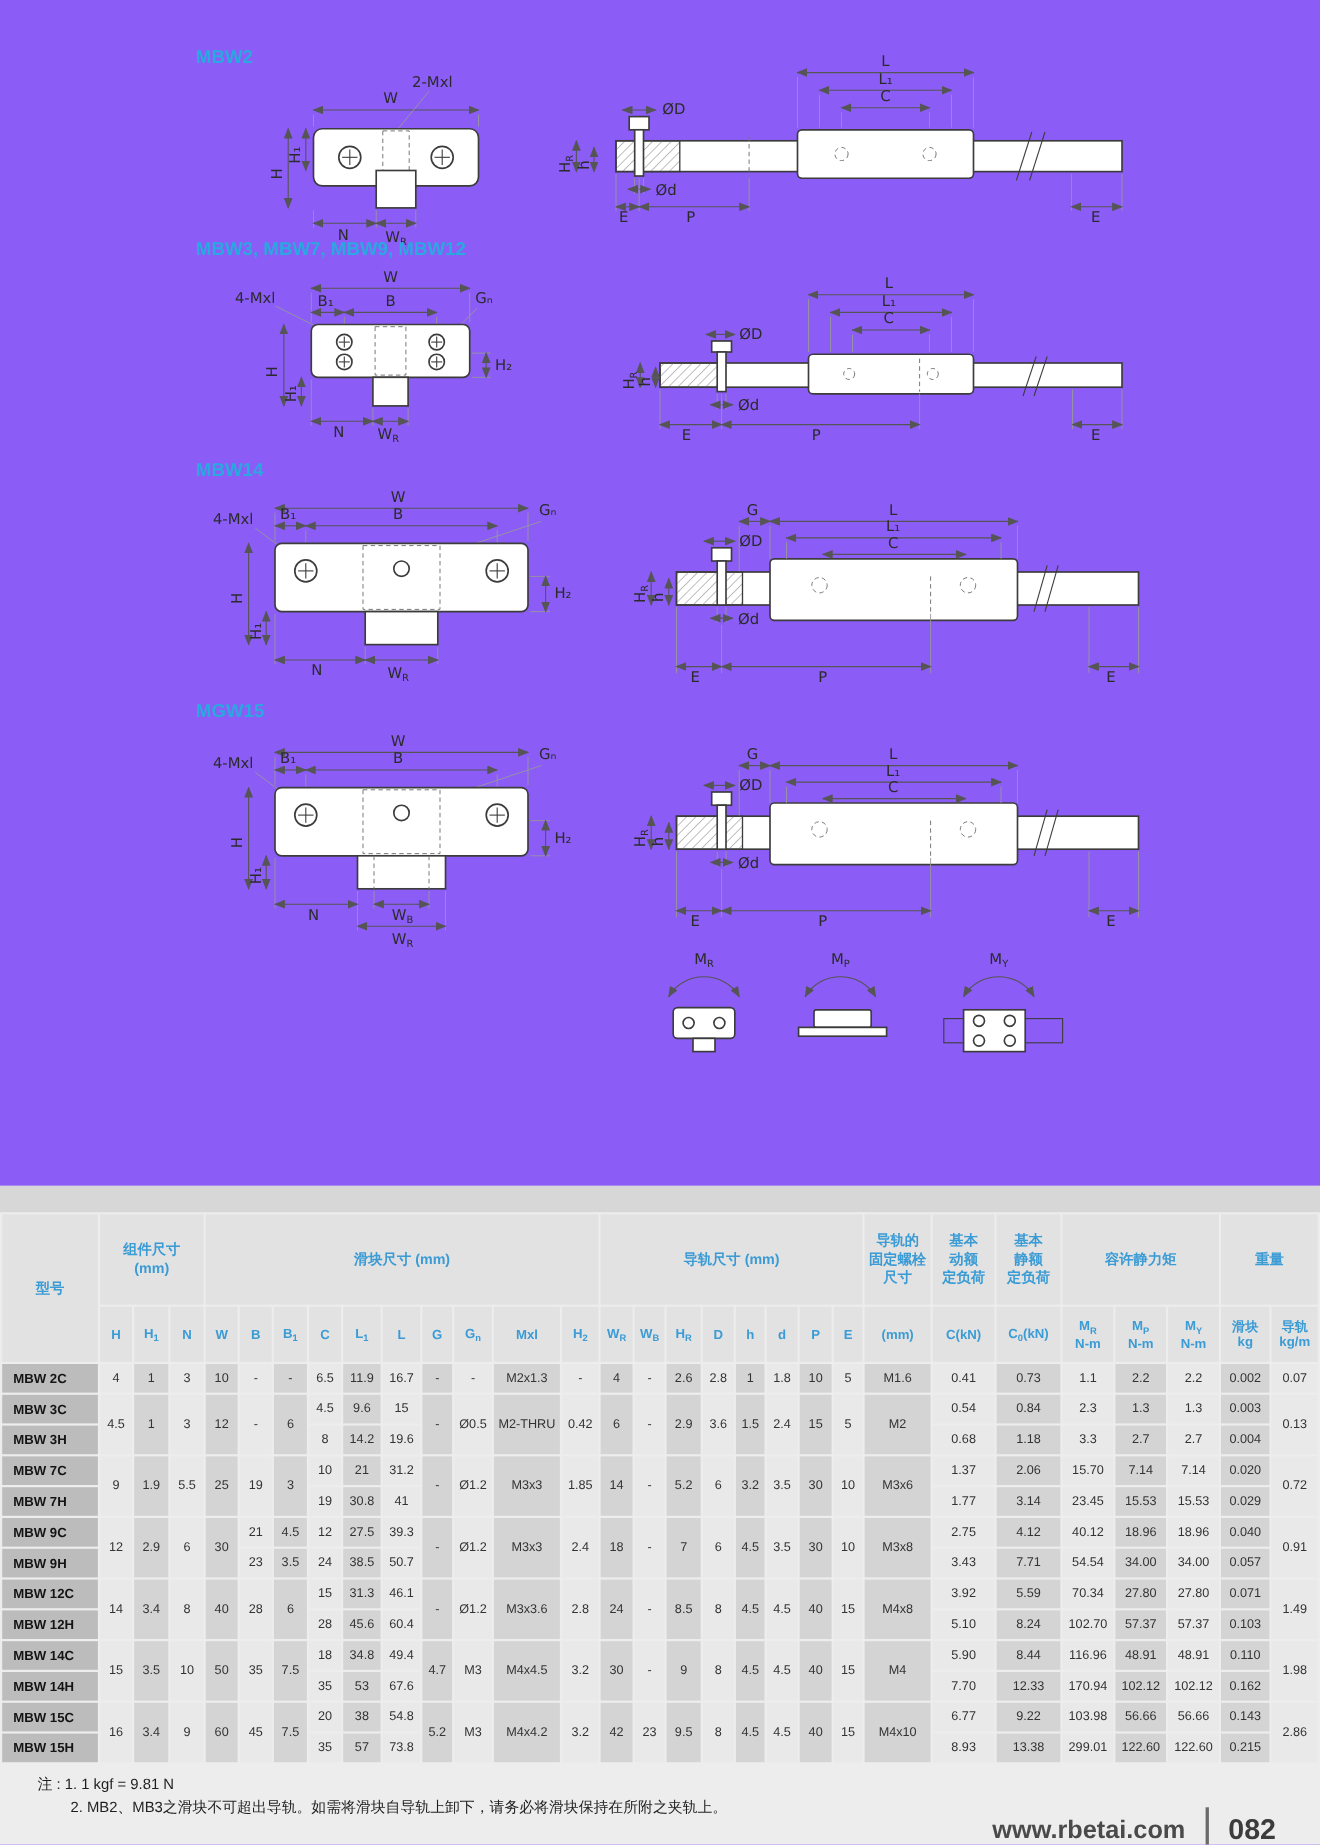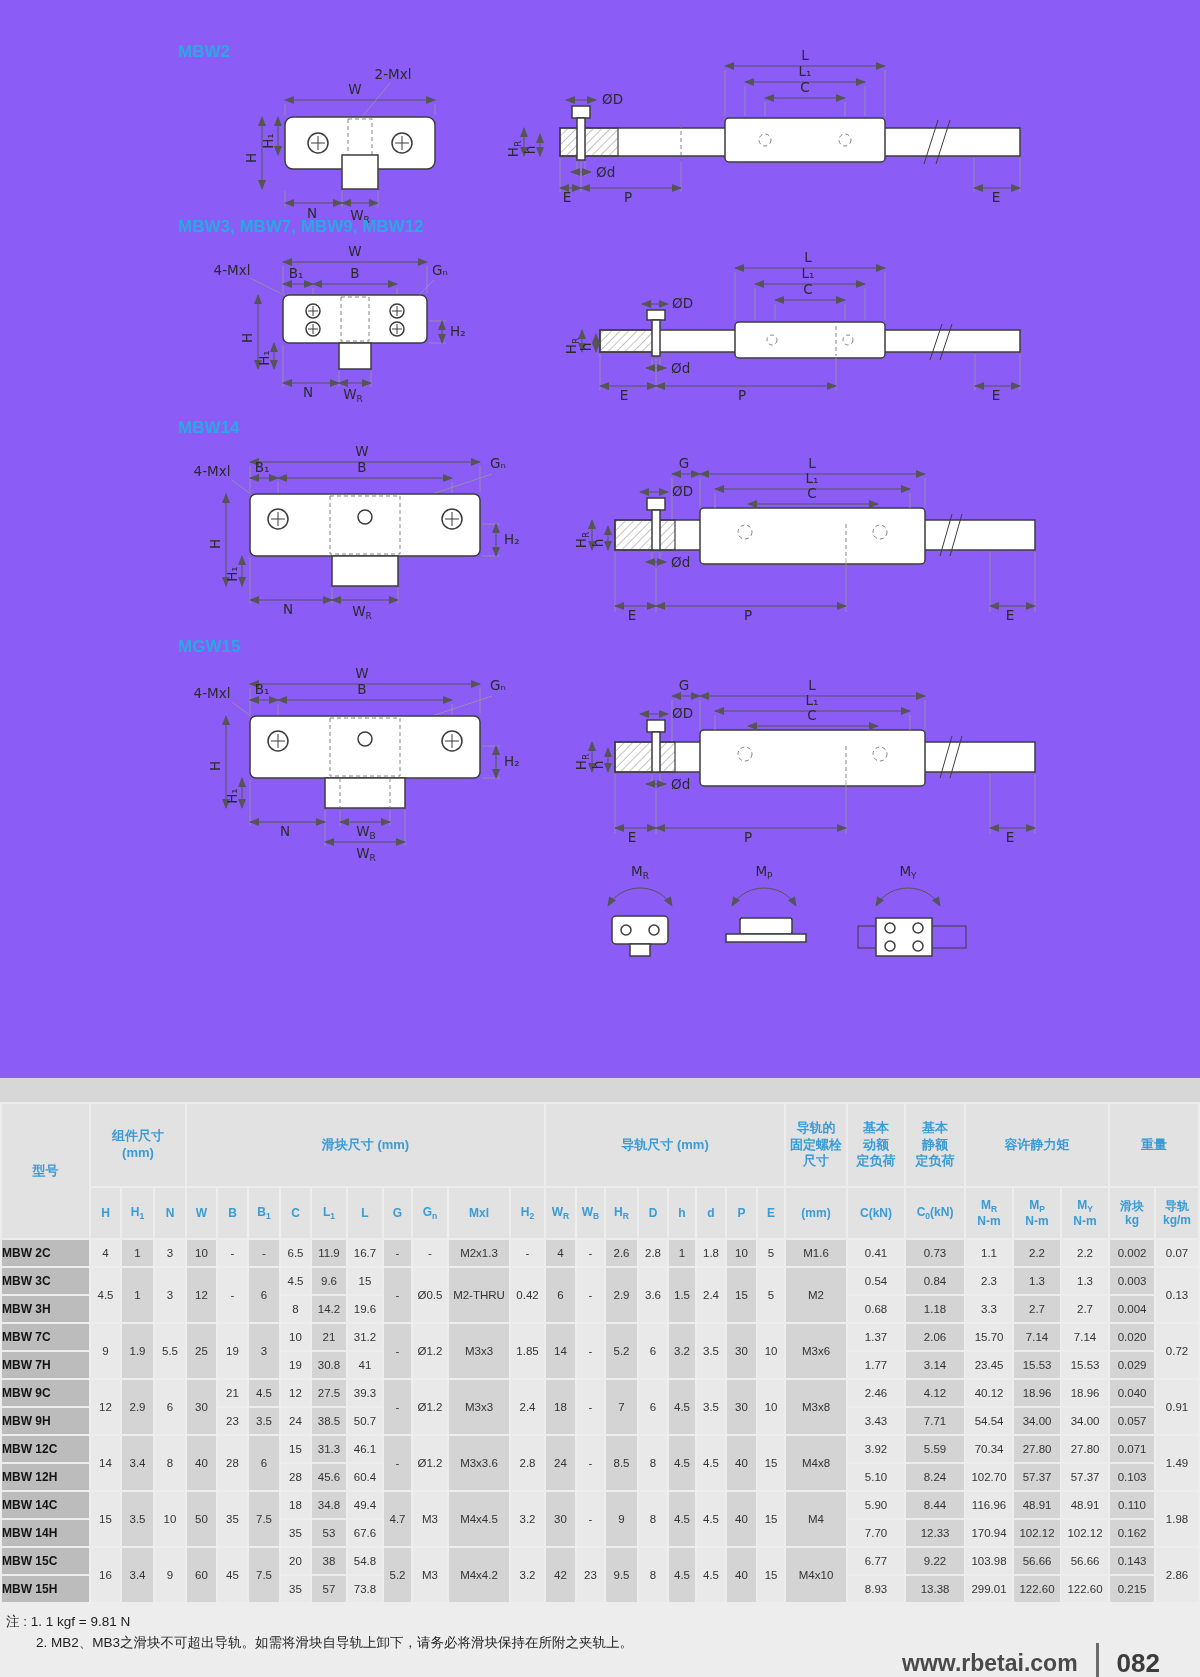--- a/index.html
+++ b/index.html
@@ -19,25 +19,25 @@
   
   .table-zone{position:absolute;top:1078px;left:0;width:1200px;height:599px;background:#ededed;}
   .top-strip{height:24px;background:#d7d7d7;}
   table{border-collapse:separate;border-spacing:2px;table-layout:fixed;width:1200px;}
   th,td{text-align:center;vertical-align:middle;overflow:hidden;padding:0;}
   .gh{background:#e2e2e2;color:#3a9bd5;font-weight:bold;font-size:13px;white-space:pre-line;line-height:1.3;}
   .sh{background:#e2e2e2;color:#3a9bd5;font-weight:bold;font-size:12px;height:50px;line-height:1.2;}
   .sh sub{font-size:8.5px;}
   thead tr:first-child{height:82px;}
   tbody td{font-size:11.5px;color:#333;height:26px;}
-  .mc{background:#bcbcbc;color:#141414;font-weight:bold;font-size:12px;text-align:left;}
+  .mc{background:#bcbcbc;color:#141414;font-weight:bold;font-size:12px;text-align:left;padding-left:10px;}
   .lc{background:#e9e9e9;}
   .dc{background:#d4d4d4;}
   
-  .notes{padding:8px 0 0 6px;color:#1f1f1f;font-size:13.5px;line-height:1.55;}
+  .notes{padding:8px 0 0 6px;color:#1f1f1f;font-size:13.5px;line-height:1.55;margin-left:28px;}
   .notes .n2{padding-left:30px;}
   .footer{position:absolute;right:40px;bottom:-6px;display:flex;align-items:center;gap:18px;}
   .footer .site{font-size:23px;font-weight:bold;color:#4a4a4a;}
   .footer .bar{width:3px;height:40px;background:#6a6a6a;}
   .footer .pnum{font-size:26px;font-weight:bold;color:#3c3c3c;}
 </style>
 </head>
 <body>
 
 <div class="page">
@@ -654,21 +654,21 @@
             <td rowspan="2" class="lc">2.4</td>
             <td rowspan="2" class="dc">18</td>
             <td rowspan="2" class="lc">-</td>
             <td rowspan="2" class="dc">7</td>
             <td rowspan="2" class="lc">6</td>
             <td rowspan="2" class="dc">4.5</td>
             <td rowspan="2" class="lc">3.5</td>
             <td rowspan="2" class="dc">30</td>
             <td rowspan="2" class="lc">10</td>
             <td rowspan="2" class="dc">M3x8</td>
-            <td rowspan="1" class="lc">2.46</td>
+            <td rowspan="1" class="lc">2.75</td>
             <td rowspan="1" class="dc">4.12</td>
             <td rowspan="1" class="lc">40.12</td>
             <td rowspan="1" class="dc">18.96</td>
             <td rowspan="1" class="lc">18.96</td>
             <td rowspan="1" class="dc">0.040</td>
             <td rowspan="2" class="lc">0.91</td>
           </tr>
           <tr>
             <td rowspan="1" class="mc">MBW 9H</td>
             <td rowspan="1" class="lc">23</td>

